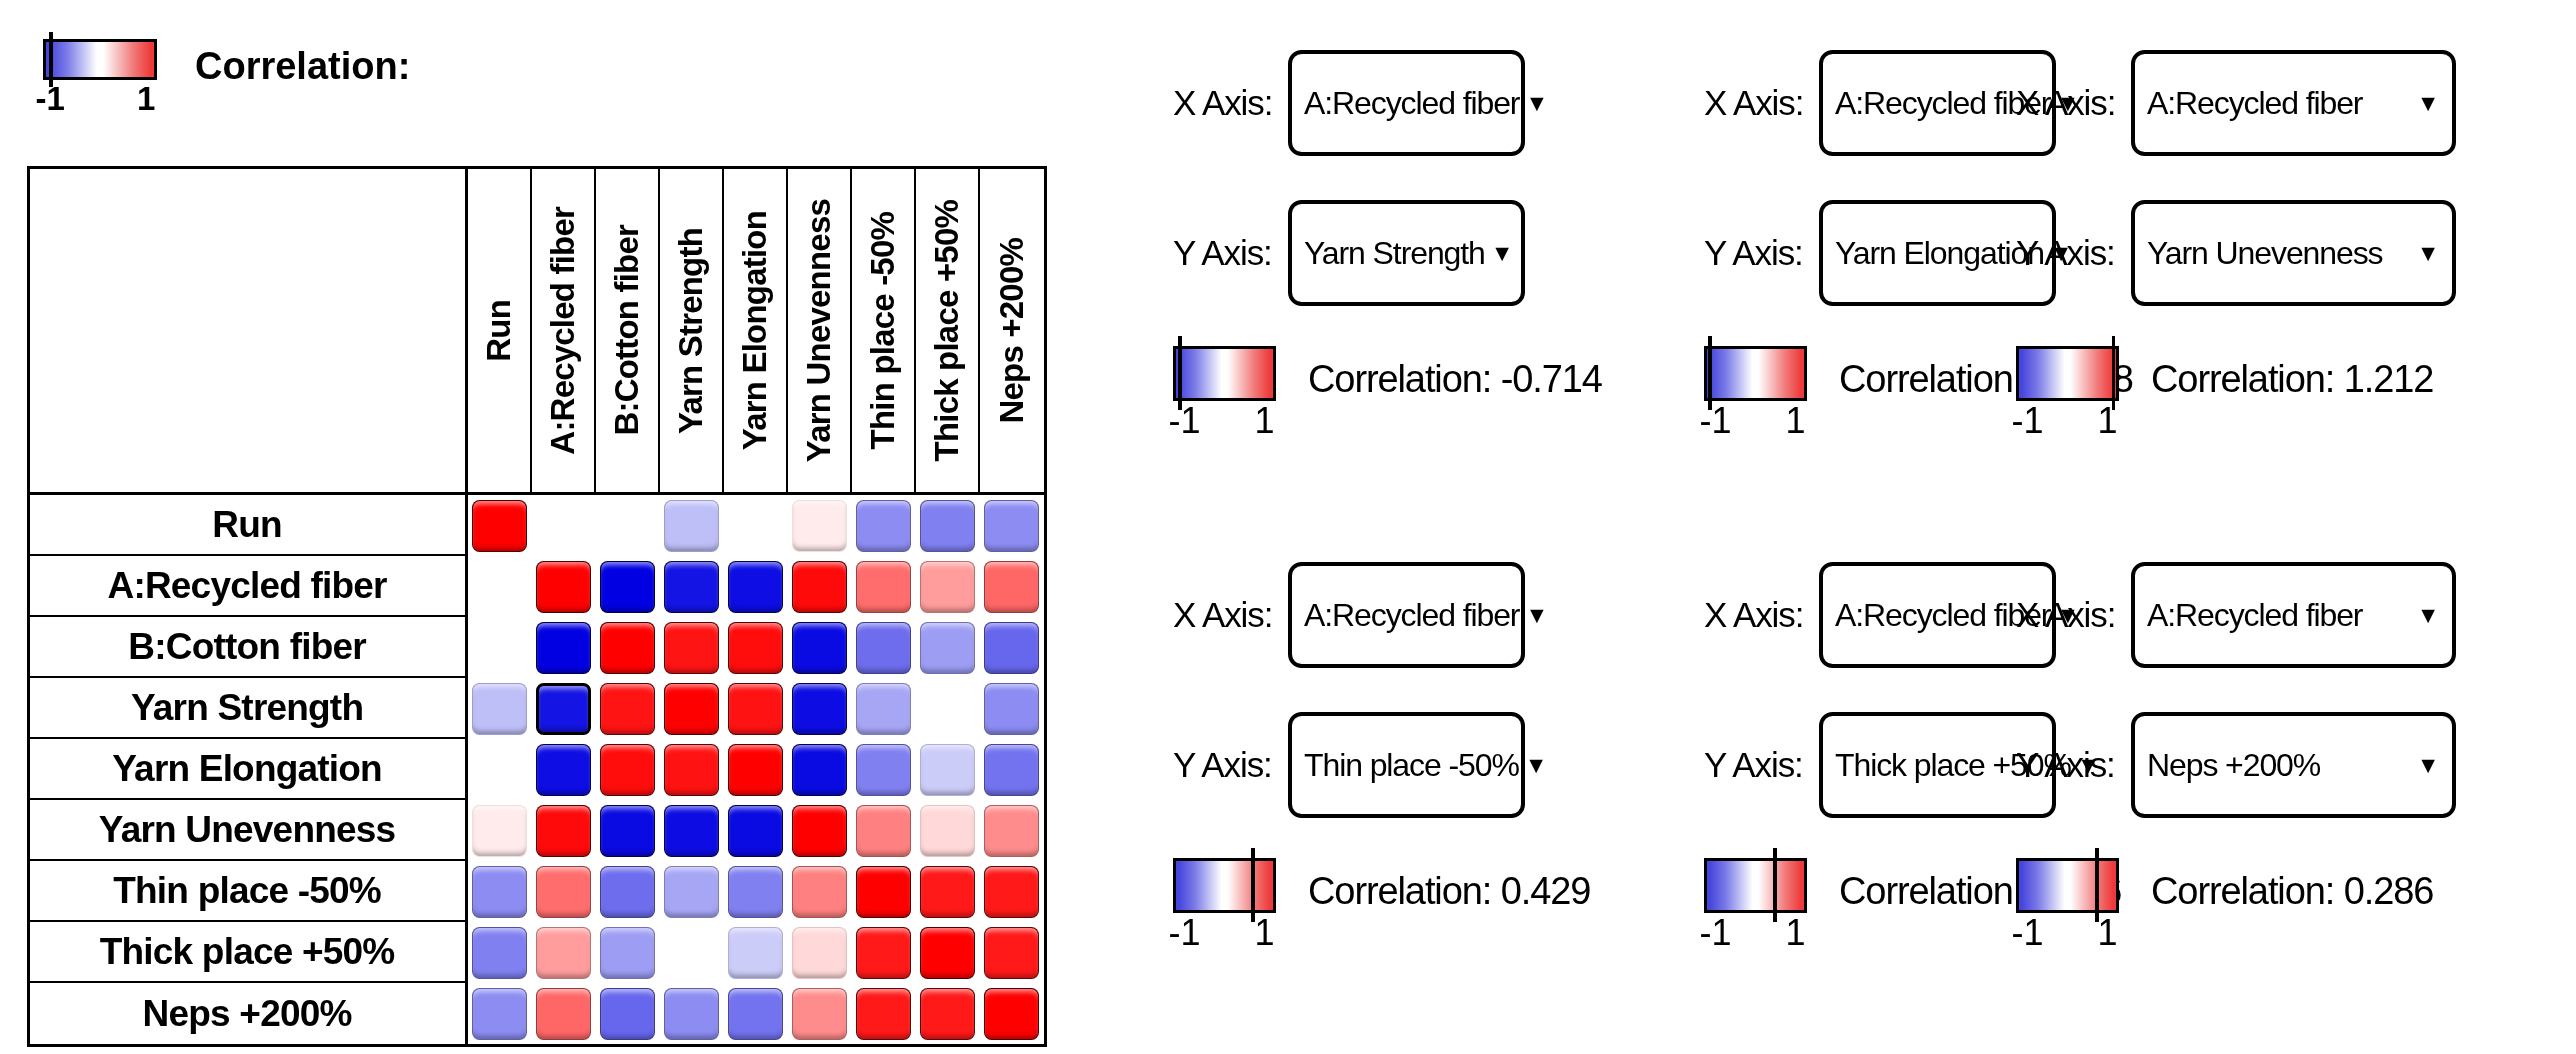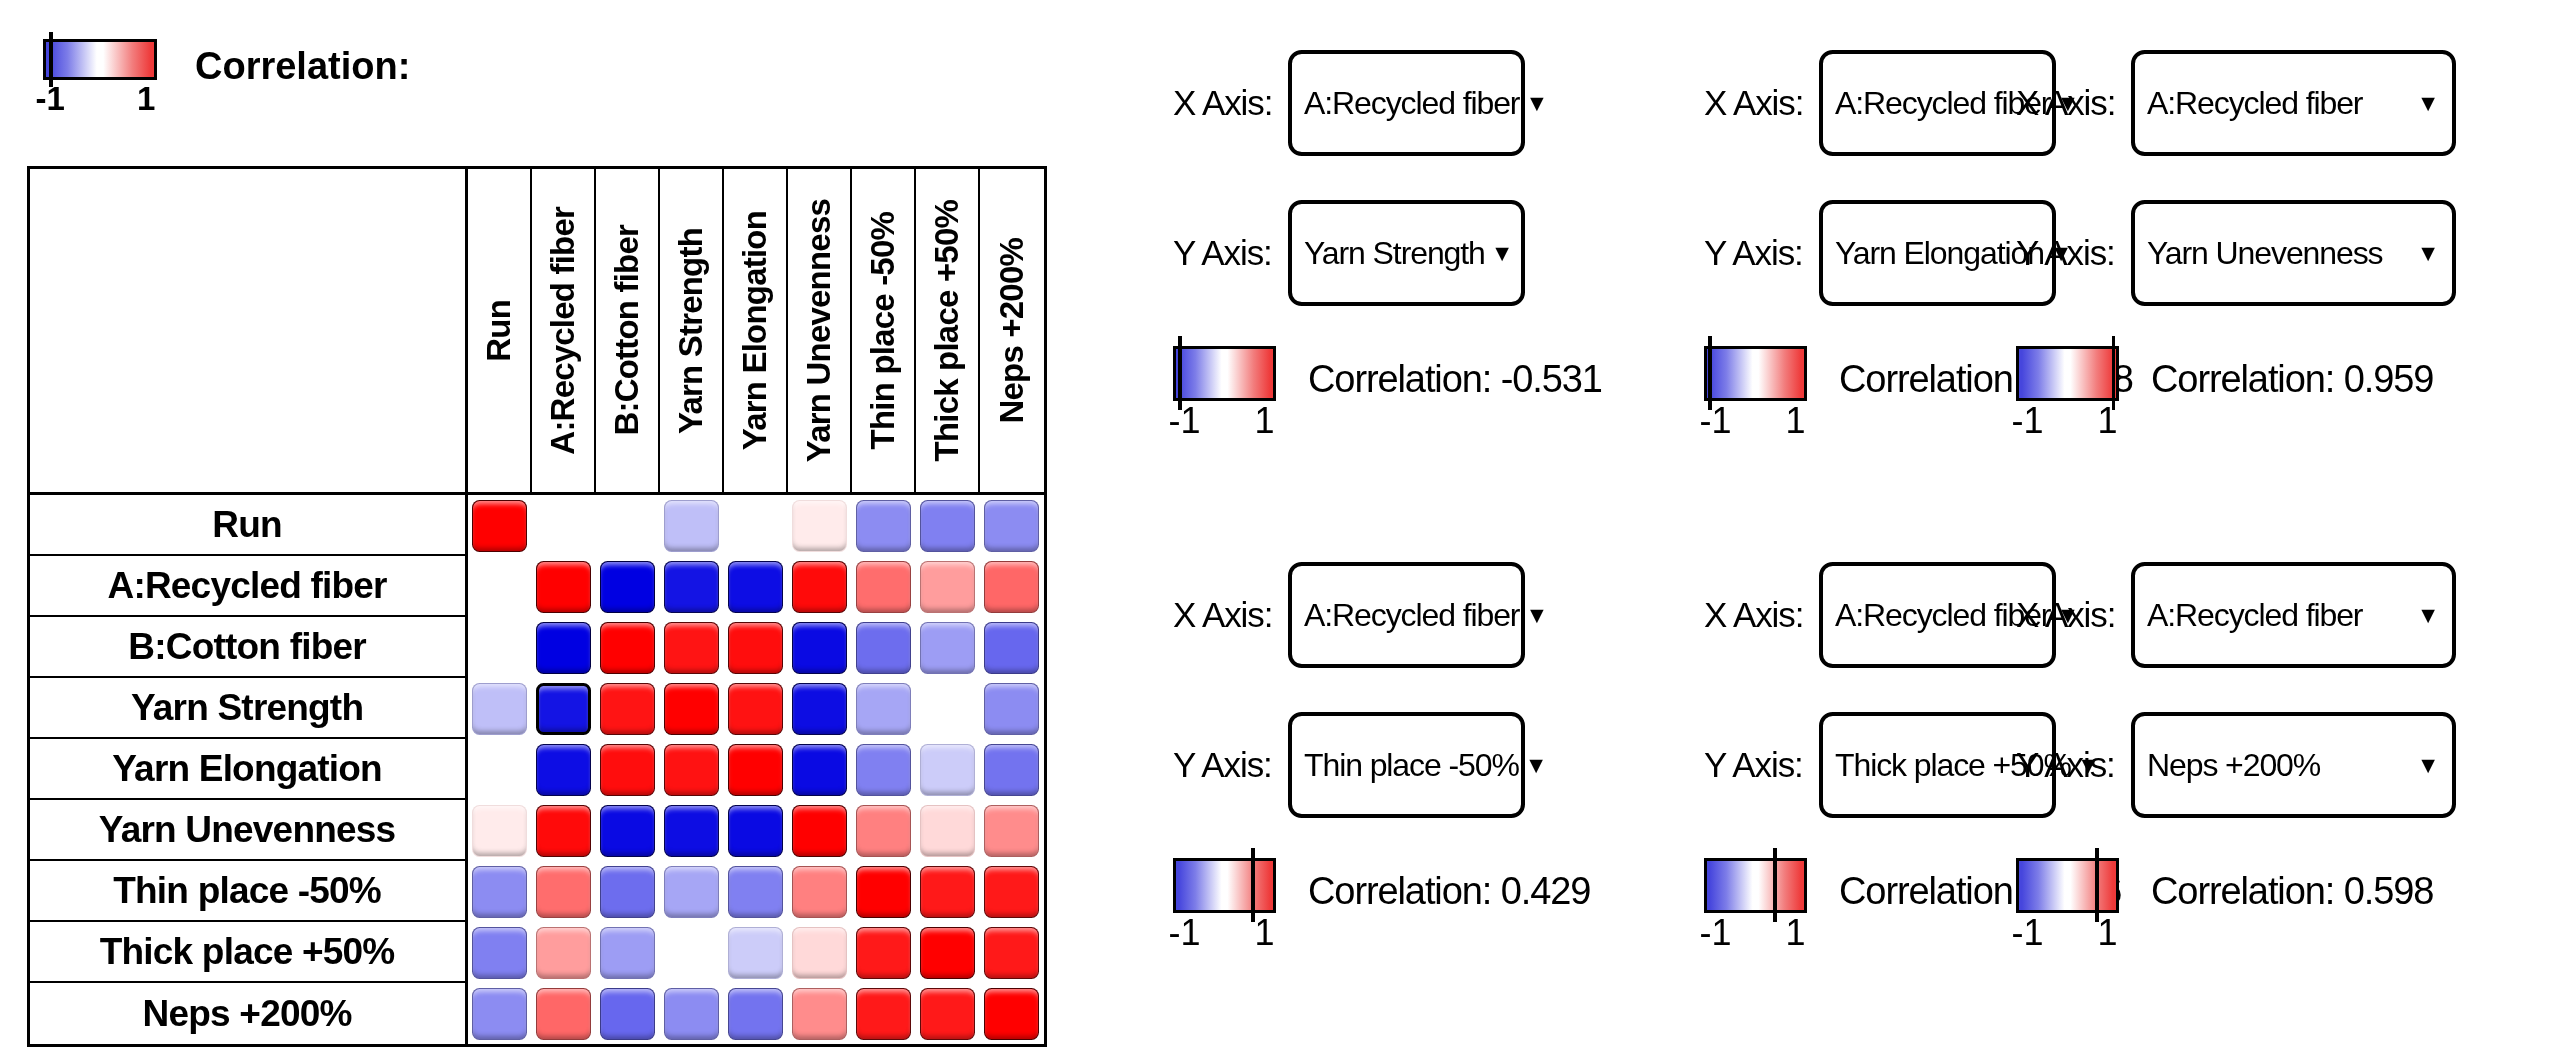--- a/index.html
+++ b/index.html
@@ -356,21 +356,21 @@
       <div class="mini-block">
         <div class="mini-bar">
           <div class="mini-marker" style="left: calc(3.9% - 1.5px);"></div>
         </div>
         <div class="mini-labels">
           <span class="mn">-1</span>
           <span class="mx">1</span>
         </div>
       </div>
       <div class="corr-text">
-        <span class="c-label">Correlation:</span> <span class="c-value">-0.531</span>
+        <span class="c-label">Correlation:</span> <span class="c-value">-0.714</span>
       </div>
     </div>
   </div>
     <div class="panel" style="left: 1704px; top: 46px;">
     <div class="axis-row">
       <span class="axis-label xl">X Axis:</span>
       <div class="dropdown">
         <span class="dd-value xv">A:Recycled fiber</span>
         <span class="dd-arrow">▼</span>
       </div>
@@ -416,21 +416,21 @@
       <div class="mini-block">
         <div class="mini-bar">
           <div class="mini-marker" style="left: calc(97% - 1.5px);"></div>
         </div>
         <div class="mini-labels">
           <span class="mn">-1</span>
           <span class="mx">1</span>
         </div>
       </div>
       <div class="corr-text">
-        <span class="c-label">Correlation:</span> <span class="c-value">0.959</span>
+        <span class="c-label">Correlation:</span> <span class="c-value">1.212</span>
       </div>
     </div>
   </div>
     <div class="panel" style="left: 1173px; top: 558px;">
     <div class="axis-row">
       <span class="axis-label xl">X Axis:</span>
       <div class="dropdown">
         <span class="dd-value xv">A:Recycled fiber</span>
         <span class="dd-arrow">▼</span>
       </div>
@@ -506,18 +506,18 @@
       <div class="mini-block">
         <div class="mini-bar">
           <div class="mini-marker" style="left: calc(79.9% - 1.5px);"></div>
         </div>
         <div class="mini-labels">
           <span class="mn">-1</span>
           <span class="mx">1</span>
         </div>
       </div>
       <div class="corr-text">
-        <span class="c-label">Correlation:</span> <span class="c-value">0.598</span>
+        <span class="c-label">Correlation:</span> <span class="c-value">0.286</span>
       </div>
     </div>
   </div>
   </div>
 
 
 </body></html>

